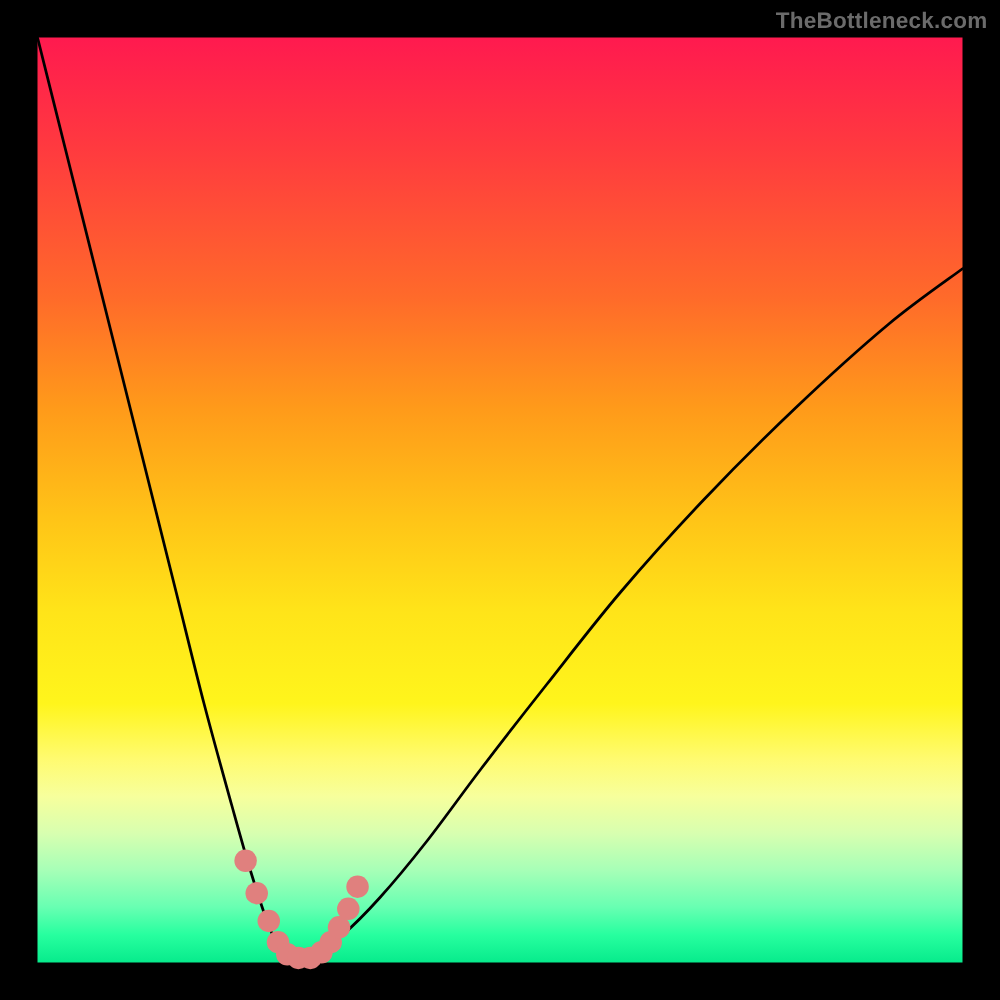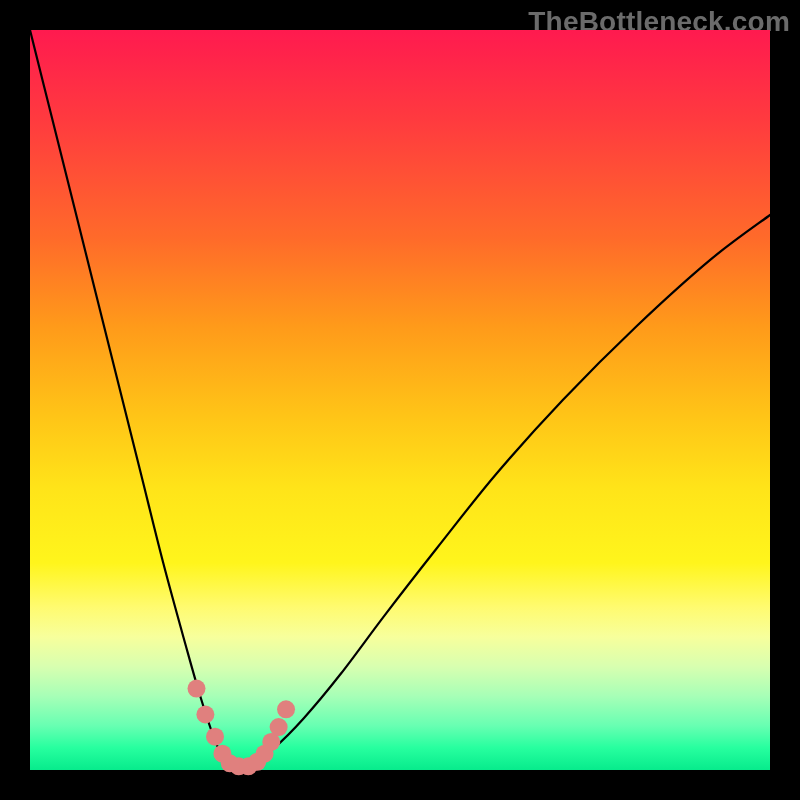--- a/index.html
+++ b/index.html
@@ -31,21 +31,21 @@
       #68ffb2 94%,
       #27ff9f 97%,
       #07eb8c 100%
     );
   }
   .watermark {
     position: absolute;
     top: 6px;
     right: 10px;
     font-family: Arial, Helvetica, sans-serif;
-    font-size: 28px;
+    font-size: 18px;
     font-weight: 600;
     color: #6b6b6b;
     letter-spacing: 0.2px;
     user-select: none;
   }
   svg.curve {
     position: absolute;
     left: 0; top: 0;
     width: 740px; height: 740px;
     overflow: visible;

